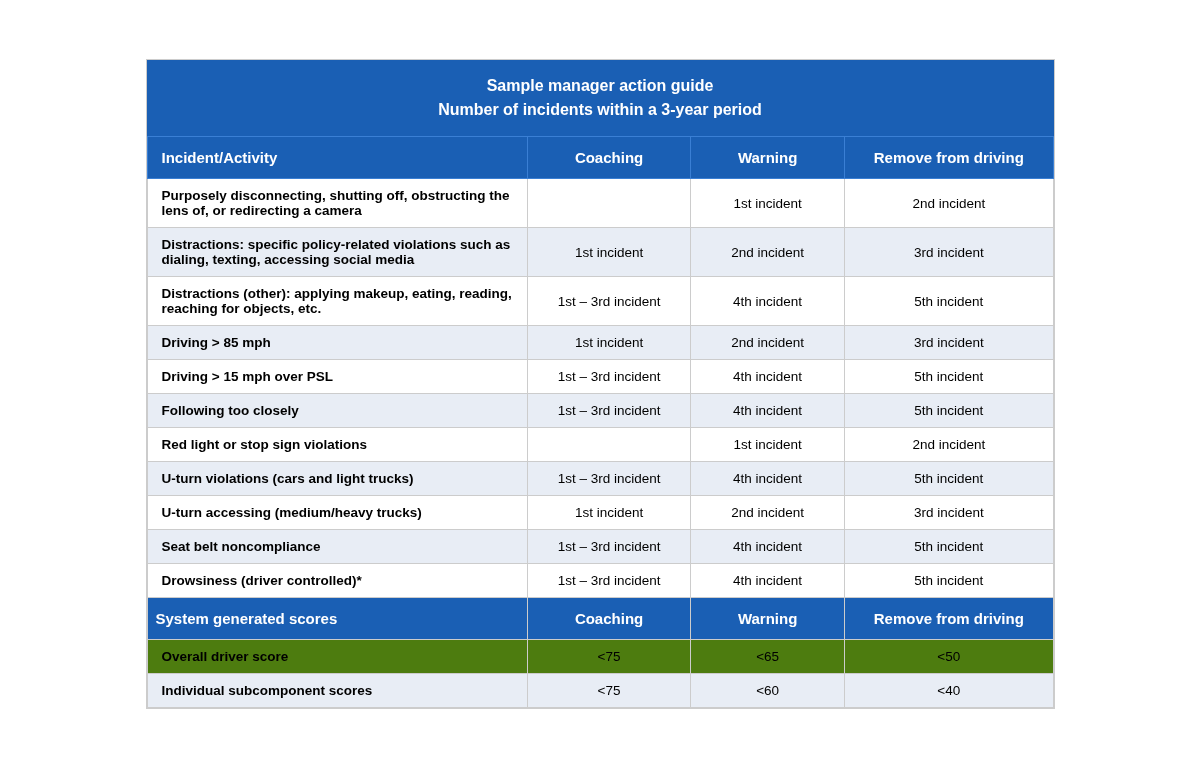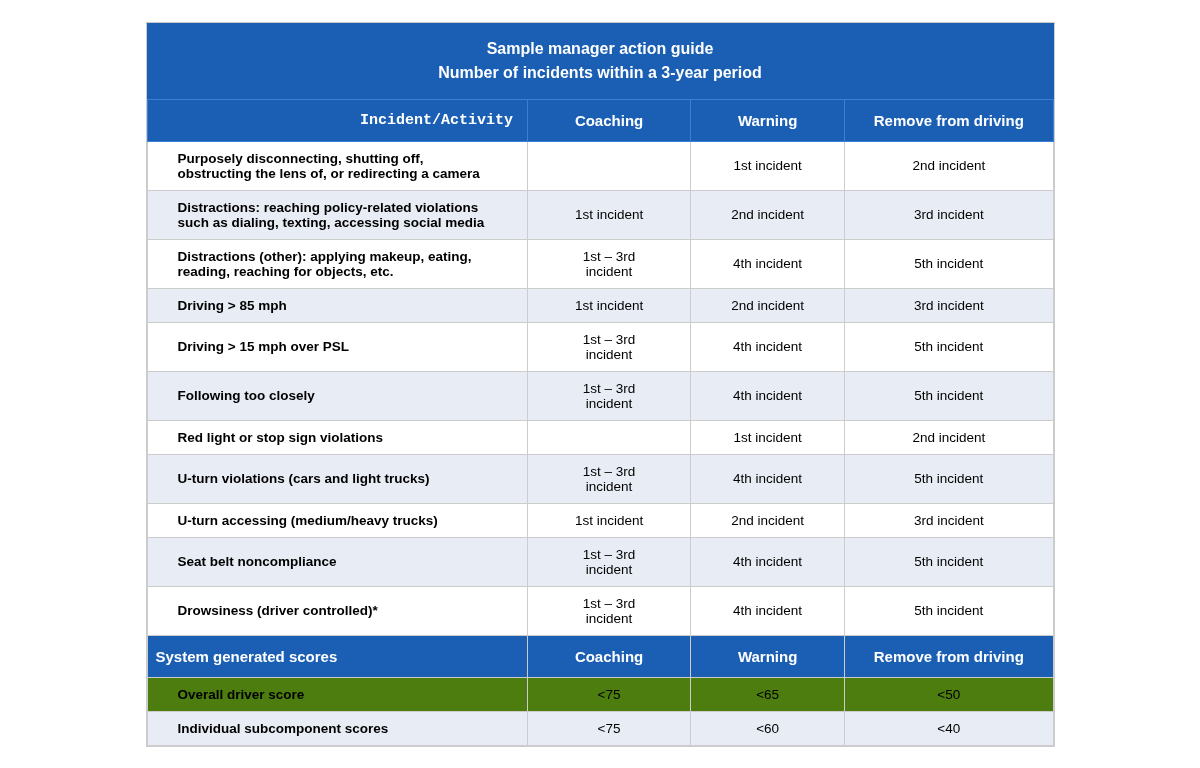--- a/index.html
+++ b/index.html
@@ -43,26 +43,25 @@
       background-color: #1a5fb4;
       color: #fff;
       font-size: 15px;
       font-weight: bold;
       padding: 12px 14px;
       text-align: center;
       border: 1px solid #3a7fd4;
     }
 
     thead tr th:first-child {
-      text-align: right;
-      font-family: Liberation Mono, monospace;
+      text-align: left;
     }
 
     tbody tr td {
-      padding: 9px 30px;
+      padding: 9px 14px;
       font-size: 13.5px;
       border: 1px solid #ccc;
       vertical-align: middle;
     }
 
     tbody tr td:not(:first-child) {
       text-align: center;
     }
 
     tbody tr:nth-child(odd) {
@@ -108,21 +107,21 @@
       </tr>
     </thead>
     <tbody id="main-tbody">
     <tr>
     <td>Purposely disconnecting, shutting off, obstructing the lens of, or redirecting a camera</td>
     <td></td>
     <td>1st incident</td>
     <td>2nd incident</td>
   </tr>
         <tr>
-    <td>Distractions: reaching policy-related violations such as dialing, texting, accessing social media</td>
+    <td>Distractions: specific policy-related violations such as dialing, texting, accessing social media</td>
     <td>1st incident</td>
     <td>2nd incident</td>
     <td>3rd incident</td>
   </tr>
         <tr>
     <td>Distractions (other): applying makeup, eating, reading, reaching for objects, etc.</td>
     <td>1st – 3rd incident</td>
     <td>4th incident</td>
     <td>5th incident</td>
   </tr>

